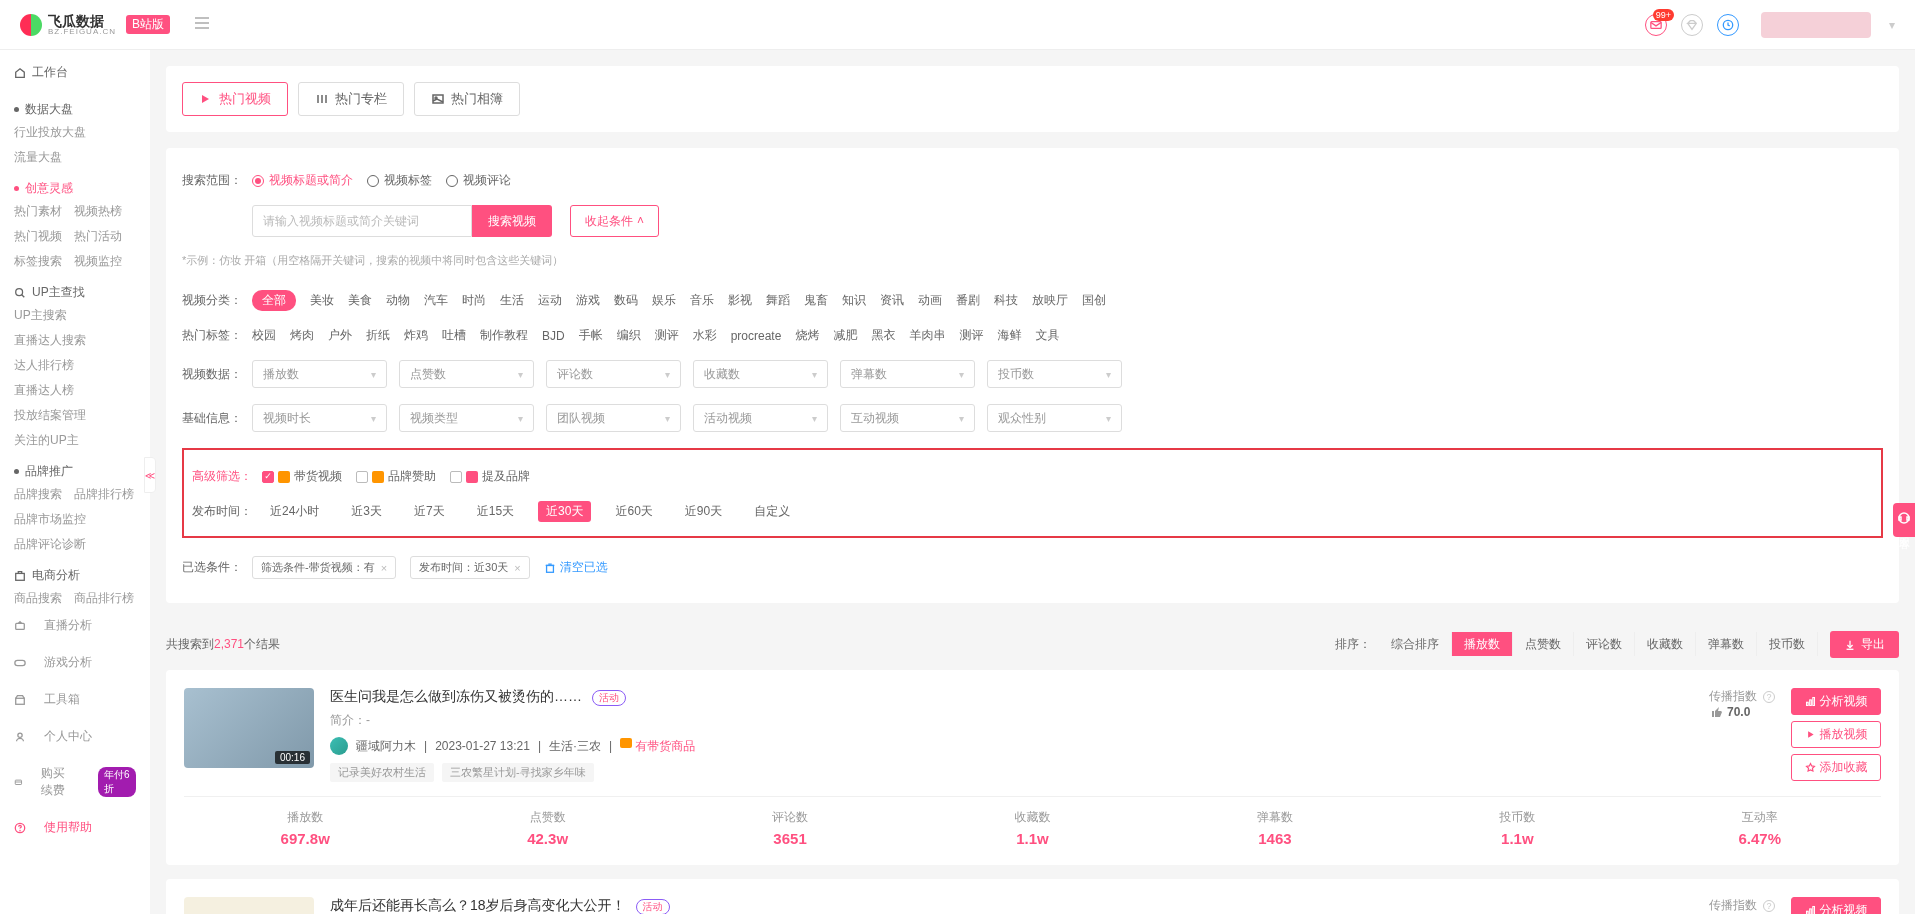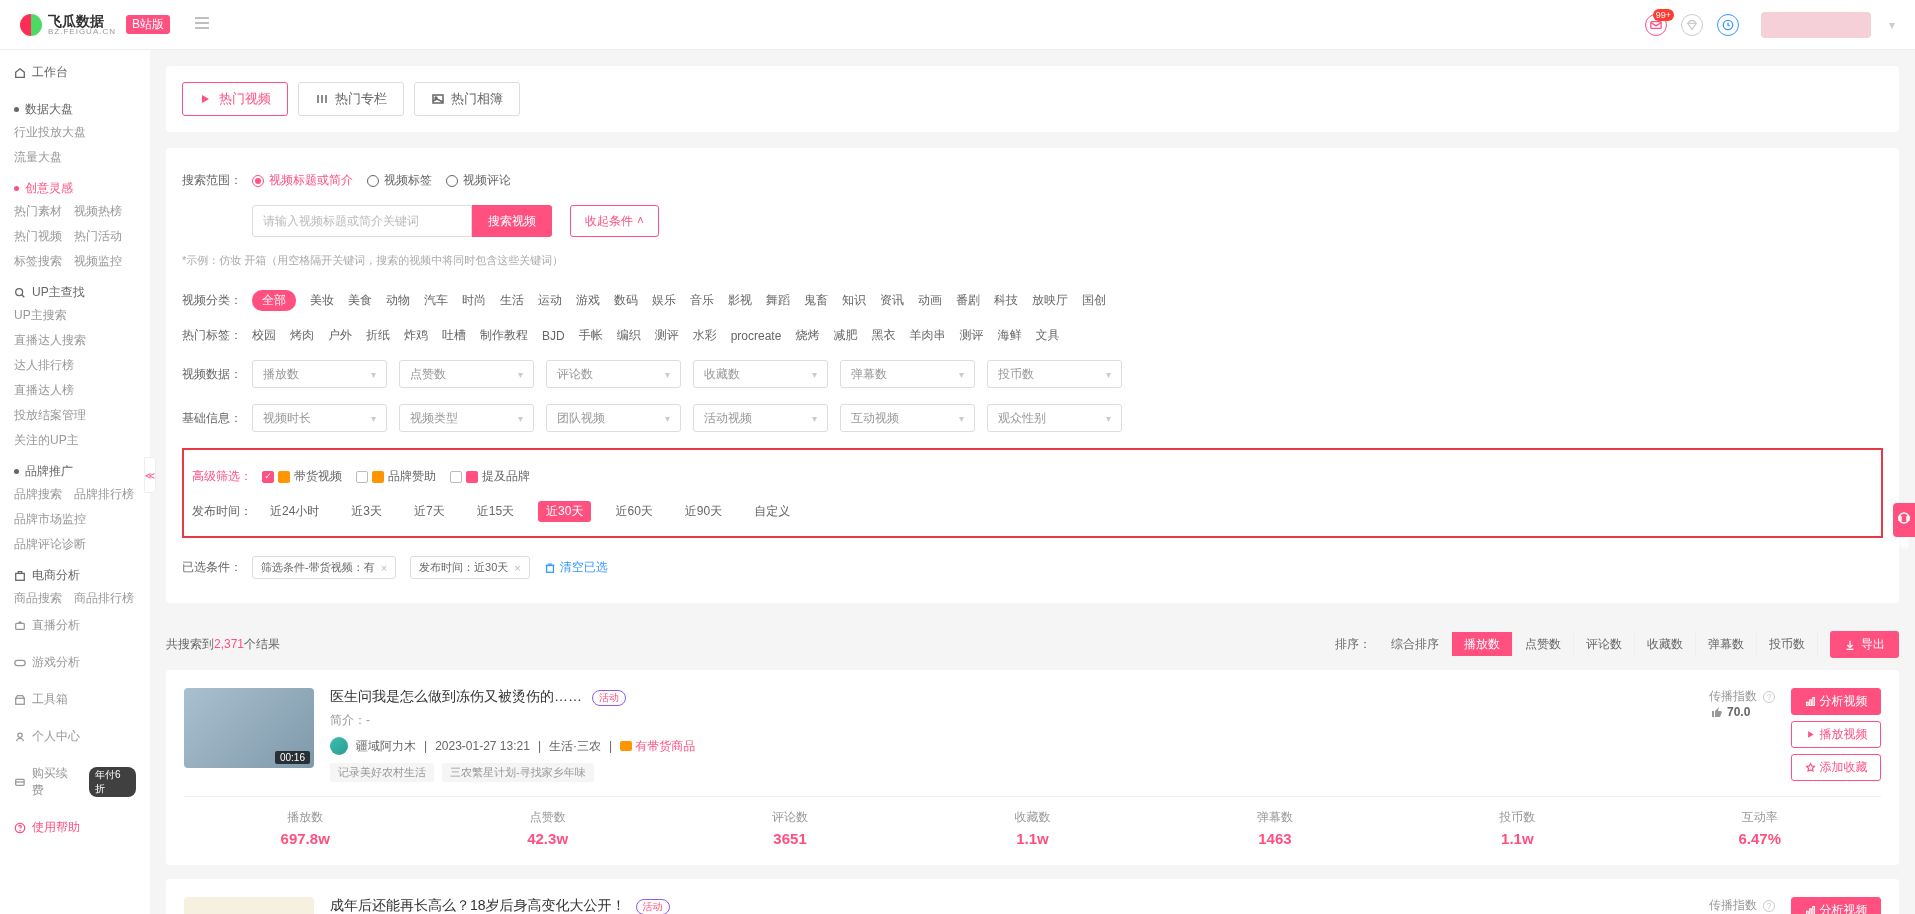--- a/index.html
+++ b/index.html
@@ -26,23 +26,23 @@
 .user-chev { color: #ccc; margin-left: 4px; }
 
 
 .sidebar { position: fixed; top: 50px; left: 0; bottom: 0; width: 150px; background: #fff; overflow-y: auto; padding-bottom: 20px; }
 .side-group { padding: 14px 14px 6px; color: #666; font-size: 12px; display: flex; align-items: center; gap: 6px; }
 .side-group.pink { color: #ff5080; }
 .side-group .dot { width: 5px; height: 5px; border-radius: 50%; background: currentColor; display: inline-block; }
 .side-group .ic { width: 12px; height: 12px; }
 .side-links { display: flex; flex-wrap: wrap; padding: 0 14px; gap: 8px 12px; }
 .side-links a { color: #999; font-size: 12px; cursor: pointer; white-space: nowrap; }
-.side-single { padding: 10px 14px; color: #999; font-size: 12px; display: flex; align-items: center; gap: 6px; cursor: pointer; }
+.side-single { padding: 10px 14px; color: #999; font-size: 12px; display: flex; align-items: center; gap: 18px; cursor: pointer; }
 .side-single .ic { width: 12px; height: 12px; }
-.buy-badge { background: #404040; color: #fff; font-size: 10px; padding: 1px 6px; border-radius: 8px; margin-left: 4px; }
+.buy-badge { background: #a21caf; color: #fff; font-size: 10px; padding: 1px 6px; border-radius: 8px; margin-left: 4px; }
 .help-link { color: #ff5080; }
 .collapse-btn { position: fixed; left: 144px; top: 50%; width: 12px; height: 36px; background: #fff; border: 1px solid #eee; border-radius: 0 4px 4px 0; display: flex; align-items: center; justify-content: center; color: #ff5080; font-size: 10px; cursor: pointer; z-index: 50; }
 
 
 .main { margin-left: 150px; margin-top: 50px; padding: 16px; }
 .panel { background: #fff; border-radius: 4px; padding: 16px; margin-bottom: 16px; }
 
 
 .top-tabs { display: flex; gap: 10px; padding: 16px; background: #fff; border-radius: 4px; margin-bottom: 16px; }
 .top-tab { border: 1px solid #ddd; padding: 7px 16px; border-radius: 3px; display: flex; align-items: center; gap: 6px; color: #666; cursor: pointer; font-size: 13px; }
@@ -104,21 +104,21 @@
 .thumb { width: 130px; height: 80px; background: linear-gradient(135deg, #a8c0d0, #8099aa); border-radius: 4px; position: relative; overflow: hidden; }
 .thumb.yellow { background: linear-gradient(180deg,#f5f0e0 0%,#f5f0e0 65%,#ffea00 65%,#ff3030 100%); }
 .thumb .dur { position: absolute; bottom: 4px; right: 4px; background: rgba(0,0,0,0.7); color: #fff; font-size: 10px; padding: 1px 5px; border-radius: 2px; }
 .video-info { flex: 1; }
 .video-title-row { display: flex; align-items: flex-end; gap: 10px; }
 .video-title { font-size: 14px; color: #333; font-weight: 500; }
 .activity-badge { border: 1px solid #8b5cf6; color: #ff5080; font-size: 10px; padding: 0 6px; border-radius: 8px; }
 .video-desc { color: #999; margin-top: 6px; font-size: 12px; }
 .video-meta { display: flex; align-items: center; gap: 8px; color: #666; margin-top: 8px; font-size: 12px; }
 .avatar { width: 18px; height: 18px; background: linear-gradient(135deg,#3cbeb4,#2a9d8f); border-radius: 50%; }
-.goods-badge { color: #ff5080; display: inline-flex; align-items: center; gap: 3px; }
+.goods-badge { color: #ff5080; display: inline-flex; gap: 3px; }
 .goods-badge::before { content: ""; width: 12px; height: 10px; background: #ff9500; display: inline-block; border-radius: 2px; }
 .video-tags { display: flex; gap: 8px; margin-top: 8px; }
 .video-tag { background: #f5f5f5; color: #999; font-size: 11px; padding: 2px 8px; border-radius: 2px; }
 .video-side { width: 300px; display: flex; flex-direction: column; align-items: flex-end; gap: 6px; }
 .spread-row { display: flex; align-items: center; gap: 6px; color: #999; font-size: 12px; }
 .spread-row .info-ic { width: 12px; height: 12px; border: 1px solid #ccc; border-radius: 50%; display: inline-flex; align-items: center; justify-content: center; font-size: 9px; color: #ccc; }
 .score-row { display: flex; align-items: center; gap: 4px; color: #666; font-weight: bold; }
 .score-row .thumb-ic { width: 14px; height: 14px; color: #999; }
 .action-btns { display: flex; flex-direction: column; gap: 6px; width: 90px; }
 .action-btn { border: 1px solid #ff5080; color: #ff5080; background: #fff; padding: 4px 0; border-radius: 3px; text-align: center; cursor: pointer; font-size: 12px; display: flex; align-items: center; justify-content: center; gap: 4px; }

